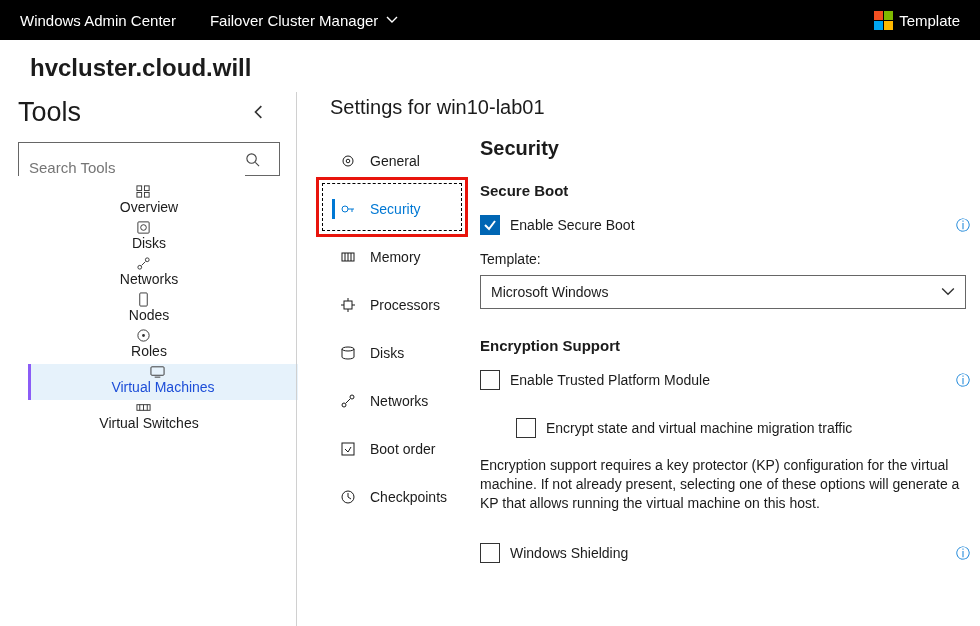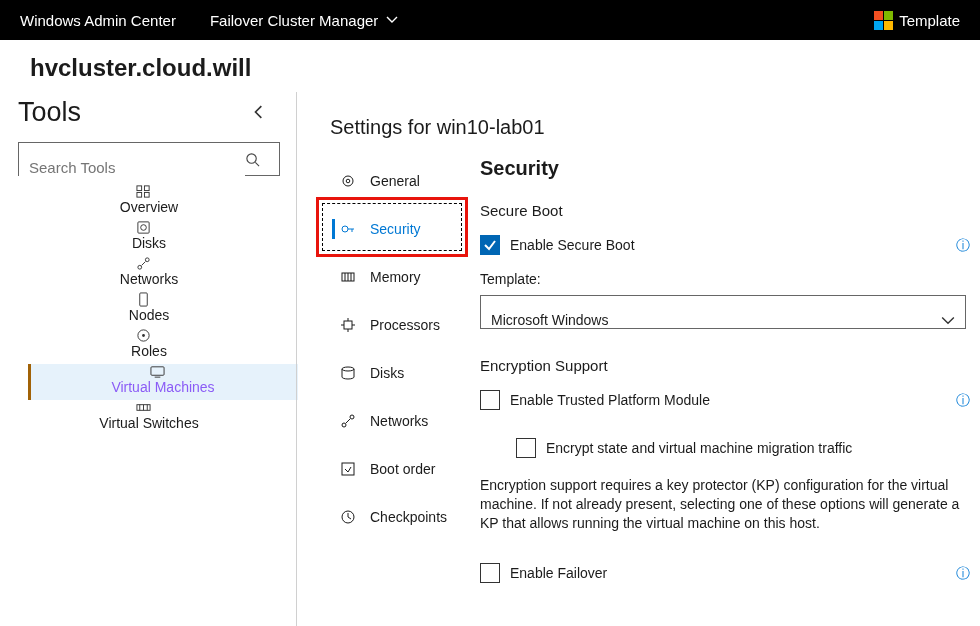--- a/index.html
+++ b/index.html
@@ -18,46 +18,46 @@
   
   .sidebar { width:298px; padding:0 18px; }
   .sidebar-head-row { display:flex; align-items:center; justify-content:space-between; height:40px; }
   .sidebar-head-row h2 { font-size:27px; font-weight:400; margin:0;}
   .collapse-btn { width:28px; text-align:right; font-size:18px; color:#333; cursor:pointer;}
   .searchbox { margin-top:10px; display:flex; border:1px solid #666; height:34px; align-items:center;}
   .searchbox input { flex:1; border:none; outline:none; font-size:15px; padding:0 10px; color:#ef4444;margin-top:16px;}
   .searchbox .search-icon { width:34px; text-align:center; color:#444; font-size:15px;}
   .tool-list { margin:8px -18px 0 -18px; }
   .tool-item { height:36px; display:flex; align-items:center; padding:0 18px; cursor:pointer;flex-direction:column; }
-  .tool-item.selected { background:#e6f2fb; color:#8b5cf6; border-left:3px solid #a16207; padding-left:15px;margin-left:28px;}
+  .tool-item.selected { background:#e6f2fb; color:#1d4ed8; border-left:3px solid #8b5cf6; padding-left:15px;margin-left:28px;}
   .tool-item .icn { width:26px; display:inline-flex; color:#1b1b1b;}
   .tool-item.selected .icn{ color:#1b1b1b;}
   .vdiv { position:absolute; left:296px; top:0; bottom:0; width:1px; background:#d0d0d0;}
   
   .settings { position:absolute; left:330px; top:0; width:640px;}
-  .settings h1 { font-size:20px; font-weight:400; margin:24px 0 18px 0;}
+  .settings h1 { font-size:20px; font-weight:400; margin:4px 0 18px 0;}
   .settings-body { display:flex; }
   .settings-nav { width:150px; }
   .snav-item { height:48px; display:flex; align-items:center; padding-left:10px; cursor:pointer; position:relative;}
   .snav-item .icn { width:30px; display:inline-flex; color:#1b1b1b;}
   .snav-item.sel { color:#0078d4; }
   .snav-item.sel .icn { color:#0078d4;}
   .snav-item.sel::before { content:""; position:absolute; left:2px; top:14px; bottom:14px; width:3px; background:#0078d4;}
   .highlight-box { position:absolute; border:3px solid #e8140c; outline:1px dashed #000; outline-offset:-7px; pointer-events:none;}
   
   .pane { flex:1; padding-left:0; }
   .pane h2.sec-title { font-size:20px; font-weight:700; margin:0 0 22px 0;}
-  .sect-head { font-size:15px; font-weight:400; margin:0 0 14px 0;}
+  .sect-head { font-size:15px; font-weight:700; margin:0 0 14px 0;}
   .row { display:flex; align-items:center; position:relative; min-height:24px; }
   .chk { width:20px; height:20px; border:1px solid #333; display:inline-flex; align-items:center; justify-content:center; margin-right:10px; cursor:pointer; flex:0 0 20px;}
   .chk.checked { background:#0066b4; border-color:#0066b4;}
   .chk.checked svg { display:block;} .chk svg{display:none;}
   .indent { padding-left:36px; }
   .field-label { font-size:14px; margin:14px 0 8px 0;}
-  .select { height:34px; border:1px solid #666; display:flex; align-items:flex-end; padding:0 10px; justify-content:space-between; cursor:pointer; width:486px;}
+  .select { height:34px; border:1px solid #666; display:flex; align-items:center; padding:0 10px; justify-content:space-between; cursor:pointer; width:486px;}
   .helper-text { font-size:14px; color:#1b1b1b; margin-top:16px; width:486px; line-height:1.35;}
   .info-icon { position:absolute; right:0; top:4px; color:#0078d4; font-size:14px;}
   .block { margin-bottom:28px; position:relative; width:490px;}
   svg { display:block; }
   .chev-down { font-size:12px; color:#444;}
 </style>
 </head>
 <body>
 <div class="root">
 
@@ -300,21 +300,21 @@
           <div class="row indent">
             <span class="chk"></span>
             <span>Encrypt state and virtual machine migration traffic</span>
           </div>
           <div class="helper-text">Encryption support requires a key protector (KP) configuration for the virtual machine. If not already present, selecting one of these options will generate a KP that allows running the virtual machine on this host.</div>
         </div>
 
         <div class="block">
           <div class="row">
             <span class="chk"></span>
-            <span>Enable Failover</span>
+            <span>Windows Shielding</span>
             <span class="info-icon">ⓘ</span>
           </div>
         </div>
 
       </div>
     </div>
   </div>
 </div>
 
 </div>

